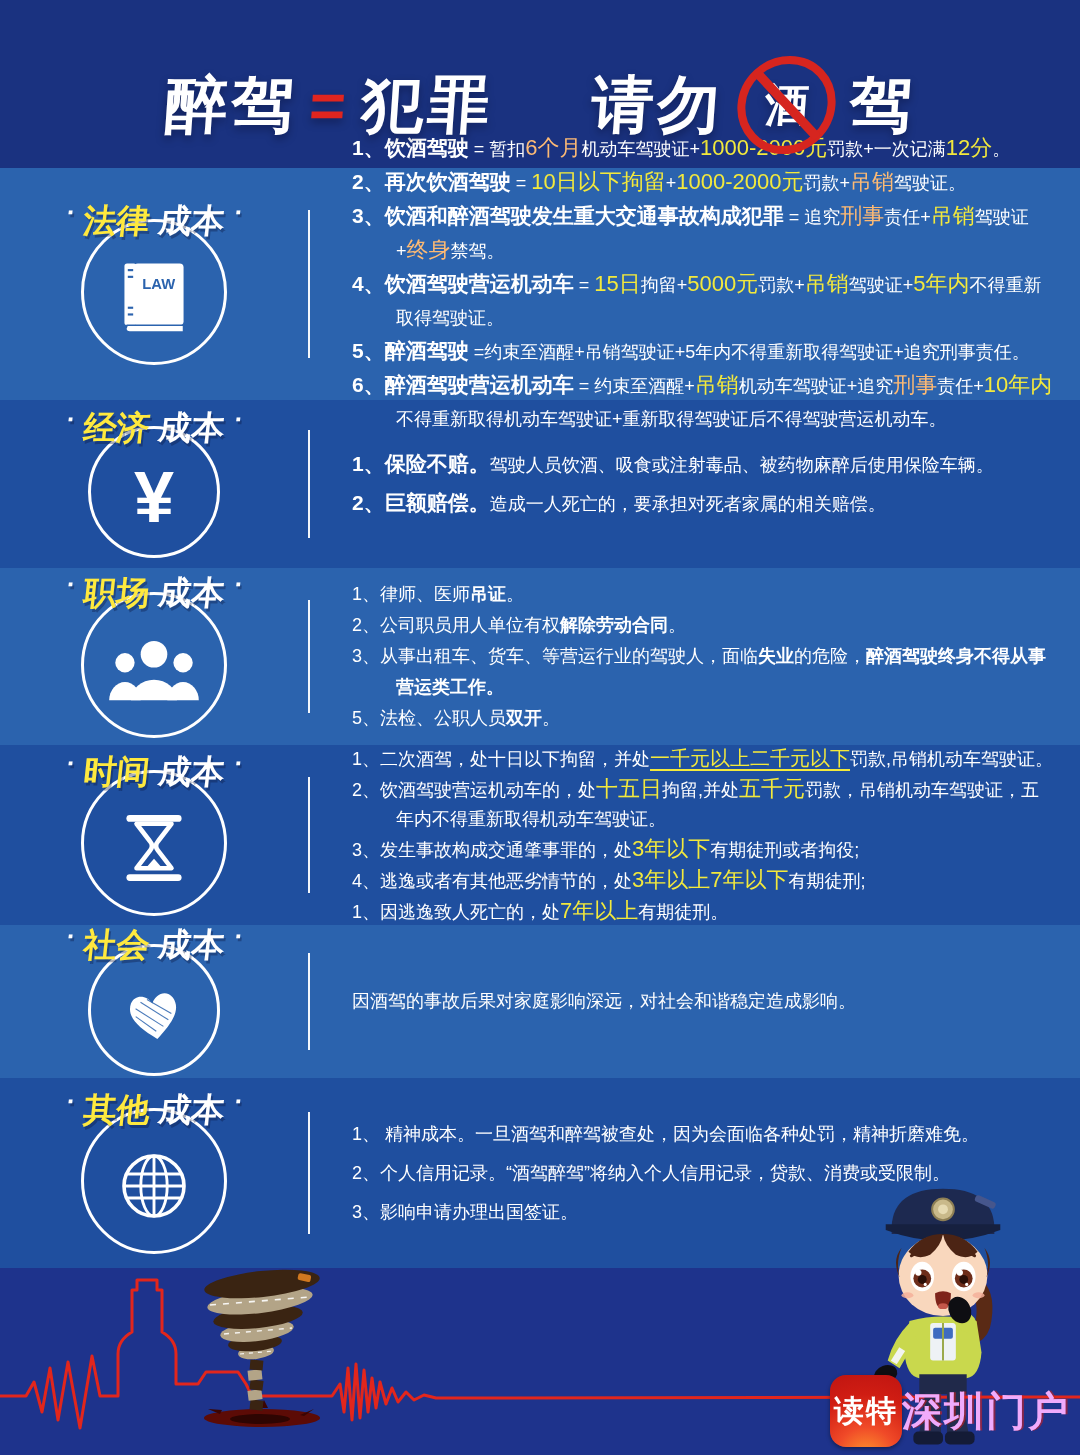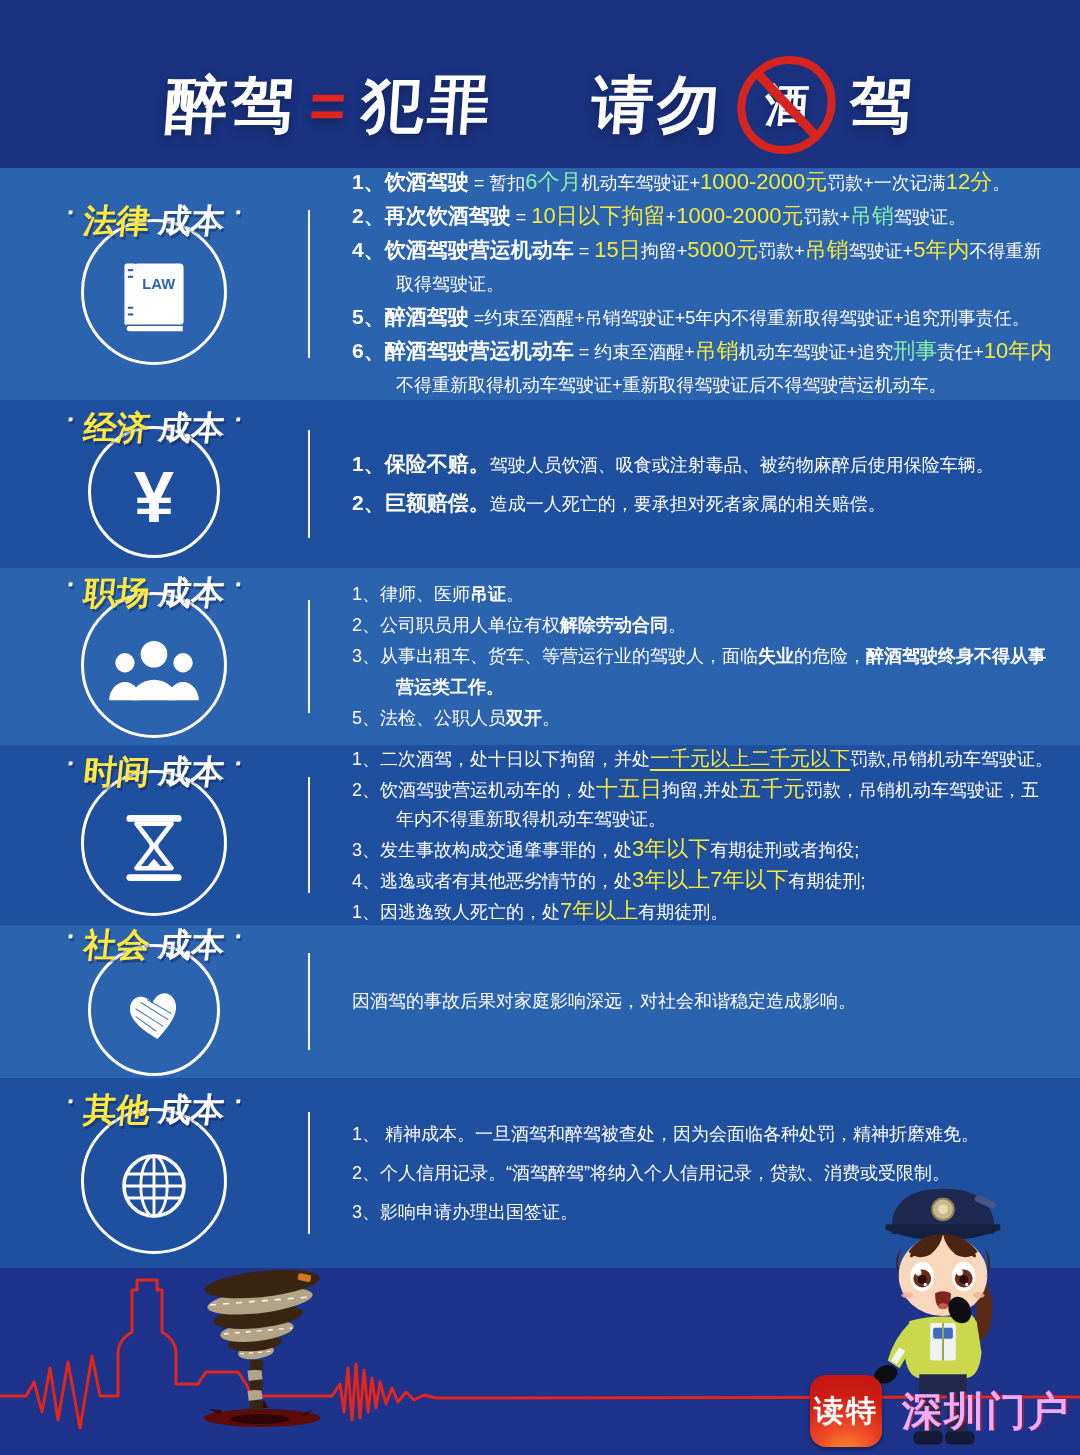--- a/index.html
+++ b/index.html
@@ -35,33 +35,33 @@
   .sec-econ .circle,.sec-social .circle{width:132px;height:132px;}
   .yuan-glyph{font-size:72px;font-weight:bold;line-height:1;color:#fff;}
   .divider{width:2px;background:rgba(255,255,255,.95);align-self:center;height:64%;max-height:156px;flex:0 0 auto;}
   .text-col{flex:1;display:flex;flex-direction:column;justify-content:center;padding:6px 26px 6px 42px;}
   .text-col ul{list-style:none;margin:0;padding:0;}
   .text-col li{padding-left:44px;text-indent:-44px;}
   .seg-lead{font-size:21px;font-weight:bold;}
   .seg-n{font-size:18px;}
   .seg-b{font-size:18px;font-weight:bold;}
   .seg-y{color:#f3e93c;font-size:22px;}
-  .seg-g{color:#86efac;font-size:22px;}
+  .seg-g{color:#fdba74;font-size:22px;}
   .seg-yu{color:#f3e93c;font-size:20px;text-decoration:underline;text-underline-offset:4px;}
   .sec-law   .text-col li{line-height:32px;}
   .sec-econ  .text-col li{line-height:30px;margin:7px 0;}
   .sec-work  .text-col li{line-height:31px;}
   .sec-time  .text-col li{line-height:29px;}
   .sec-social.sec .text-col li{line-height:30px;}
   .sec-other .text-col li{line-height:30px;margin:8px 0;}
   
   .footer{position:relative;height:187px;background:#1e338c;}
   .footer .art{position:absolute;left:0;bottom:0;z-index:1;}
   .officer{position:absolute;right:58px;bottom:2px;z-index:2;}
-  .watermark{position:absolute;right:10px;bottom:8px;z-index:3;display:flex;align-items:center;gap:20px;}
+  .watermark{position:absolute;right:10px;bottom:8px;z-index:3;display:flex;align-items:center;gap:0;}
   .app-badge{width:72px;height:72px;border-radius:16px;
       background:radial-gradient(circle at 50% 115%,#ff9a2e 0%,#f04a28 34%,#d01d13 70%,#c01511 100%);
       display:flex;align-items:center;justify-content:center;
       font-size:30px;font-weight:900;color:#fff;letter-spacing:2px;box-shadow:0 2px 4px rgba(0,0,0,.4);}
   .site-name{font-size:40px;font-weight:900;color:#f0abfc;letter-spacing:2px;
       text-shadow:2px 0 0 rgba(220,30,25,.55);}
 </style>
 </head>
 <body>
 
@@ -100,20 +100,21 @@
           <text x="35.5" y="26" text-anchor="middle" font-size="11" font-weight="bold" fill="#2b63ae">LAW</text>
           <path d="M12,53 h42 v5 h-40 q-3,0 -3,-2.5 z" fill="#fff" stroke="#2b63ae" stroke-width="1.2"></path>
         </svg>
       </div>
     </div>
     <div class="divider"></div>
     <div class="text-col">
         <ul>
           <li><span class="seg-lead">1、饮酒驾驶</span><span class="seg-n"> = 暂扣</span><span class="seg-g">6个月</span><span class="seg-n">机动车驾驶证+</span><span class="seg-y">1000-2000元</span><span class="seg-n">罚款</span><span class="seg-n">+一次记满</span><span class="seg-y">12分</span><span class="seg-n">。</span></li>
           <li><span class="seg-lead">2、再次饮酒驾驶</span><span class="seg-n"> = </span><span class="seg-y">10日以下拘留</span><span class="seg-n">+</span><span class="seg-y">1000-2000元</span><span class="seg-n">罚款+</span><span class="seg-g">吊销</span><span class="seg-n">驾驶证。</span></li>
+          <li><span class="seg-lead">3、饮酒和醉酒驾驶发生重大交通事故构成犯罪</span><span class="seg-n"> = 追究</span><span class="seg-g">刑事</span><span class="seg-n">责任+</span><span class="seg-y">吊销</span><span class="seg-n">驾驶证+</span><span class="seg-g">终身</span><span class="seg-n">禁驾。</span></li>
           <li><span class="seg-lead">4、饮酒驾驶营运机动车</span><span class="seg-n"> = </span><span class="seg-y">15日</span><span class="seg-n">拘留+</span><span class="seg-y">5000元</span><span class="seg-n">罚款+</span><span class="seg-y">吊销</span><span class="seg-n">驾驶证+</span><span class="seg-y">5年内</span><span class="seg-n">不得重新取得驾驶证。</span></li>
           <li><span class="seg-lead">5、醉酒驾驶</span><span class="seg-n"> =约束至酒醒+吊销驾驶证+5年内不得重新取得驾驶证+追究刑事责任。</span></li>
           <li><span class="seg-lead">6、醉酒驾驶营运机动车</span><span class="seg-n"> = 约束至酒醒+</span><span class="seg-y">吊销</span><span class="seg-n">机动车驾驶证+追究</span><span class="seg-g">刑事</span><span class="seg-n">责任+</span><span class="seg-y">10年内</span><span class="seg-n">不得重新取得机动车驾驶证+重新取得驾驶证后不得驾驶营运机动车。</span></li>
         </ul>
       </div>
   </div>
 
   <div class="sec dark sec-econ" style="height:168px">
     <div class="badge-col">
       <div class="label">

